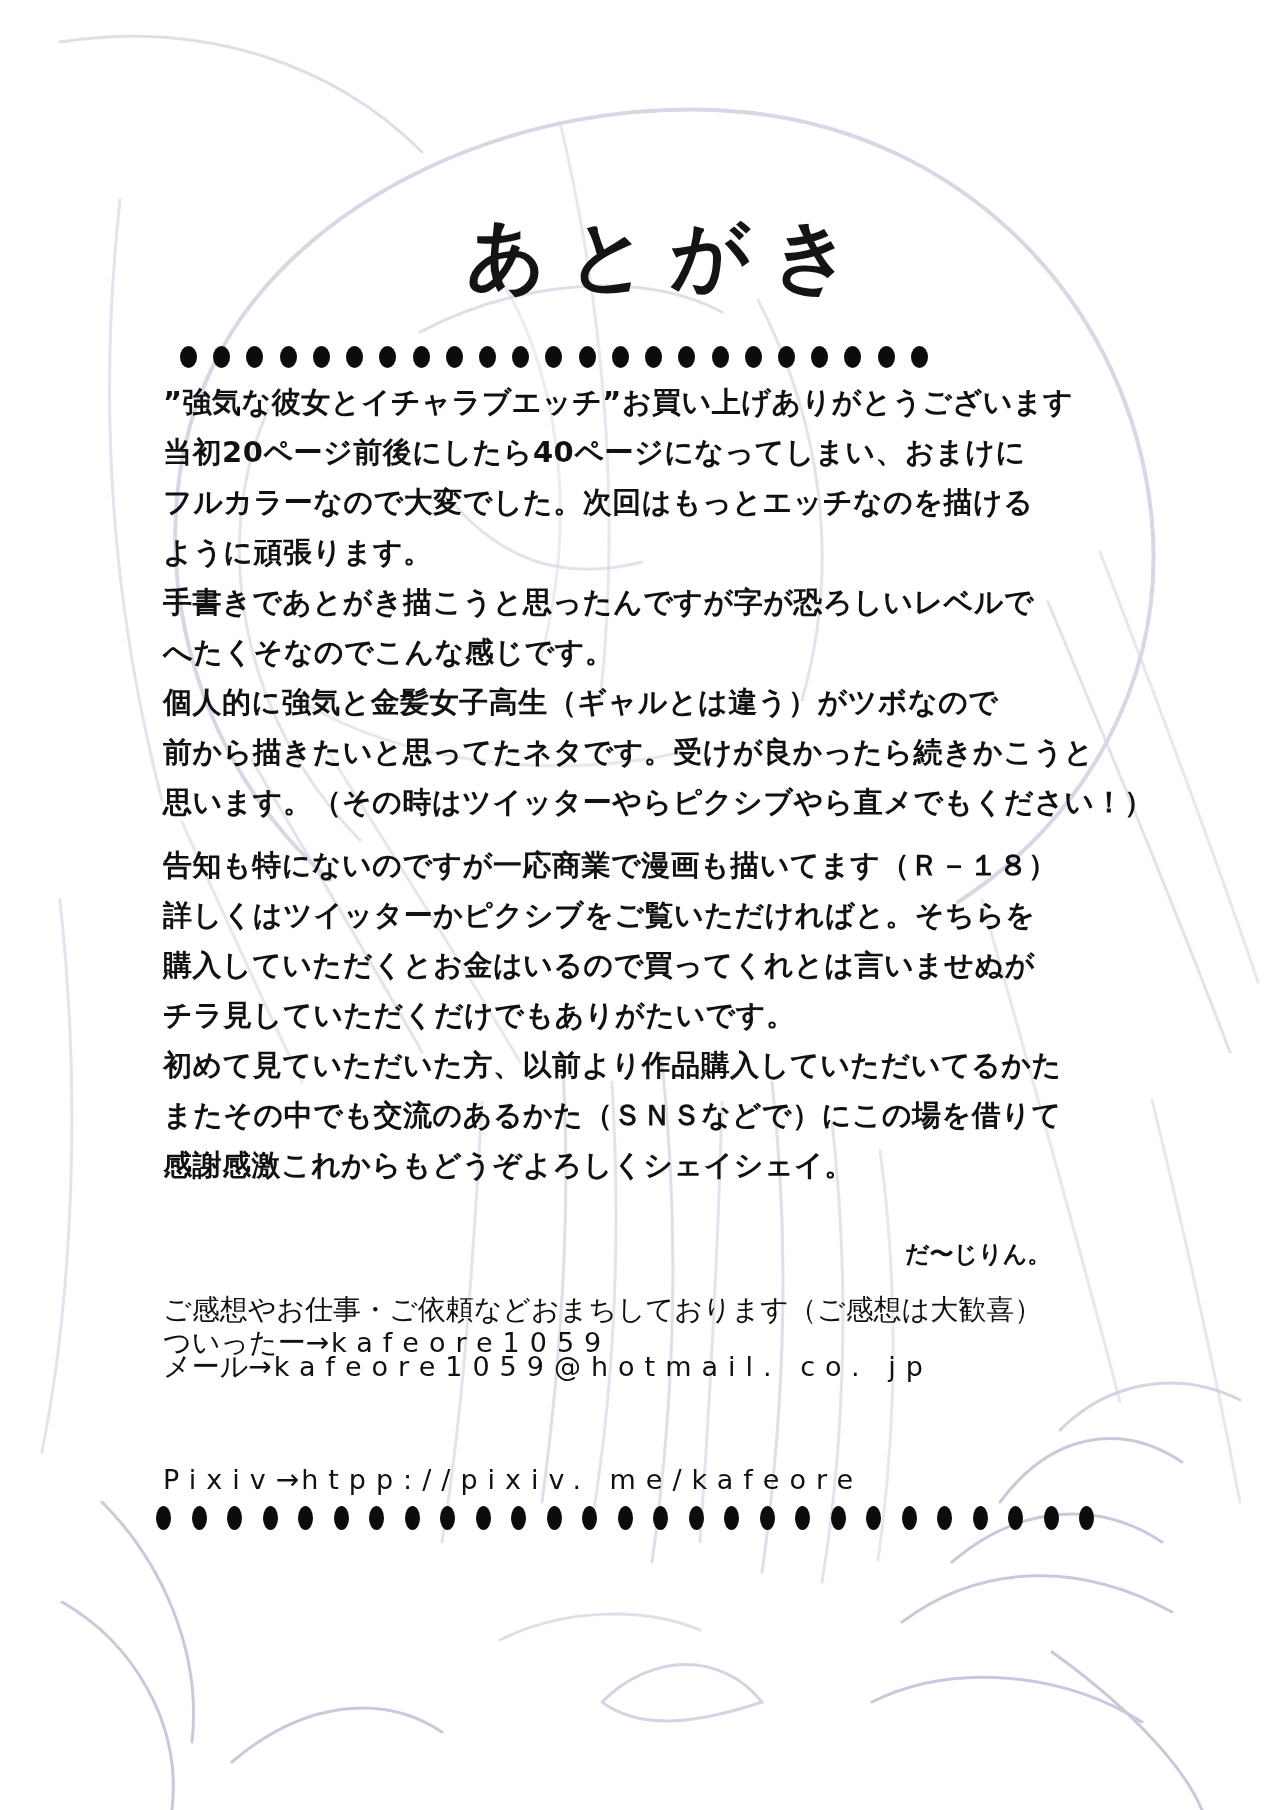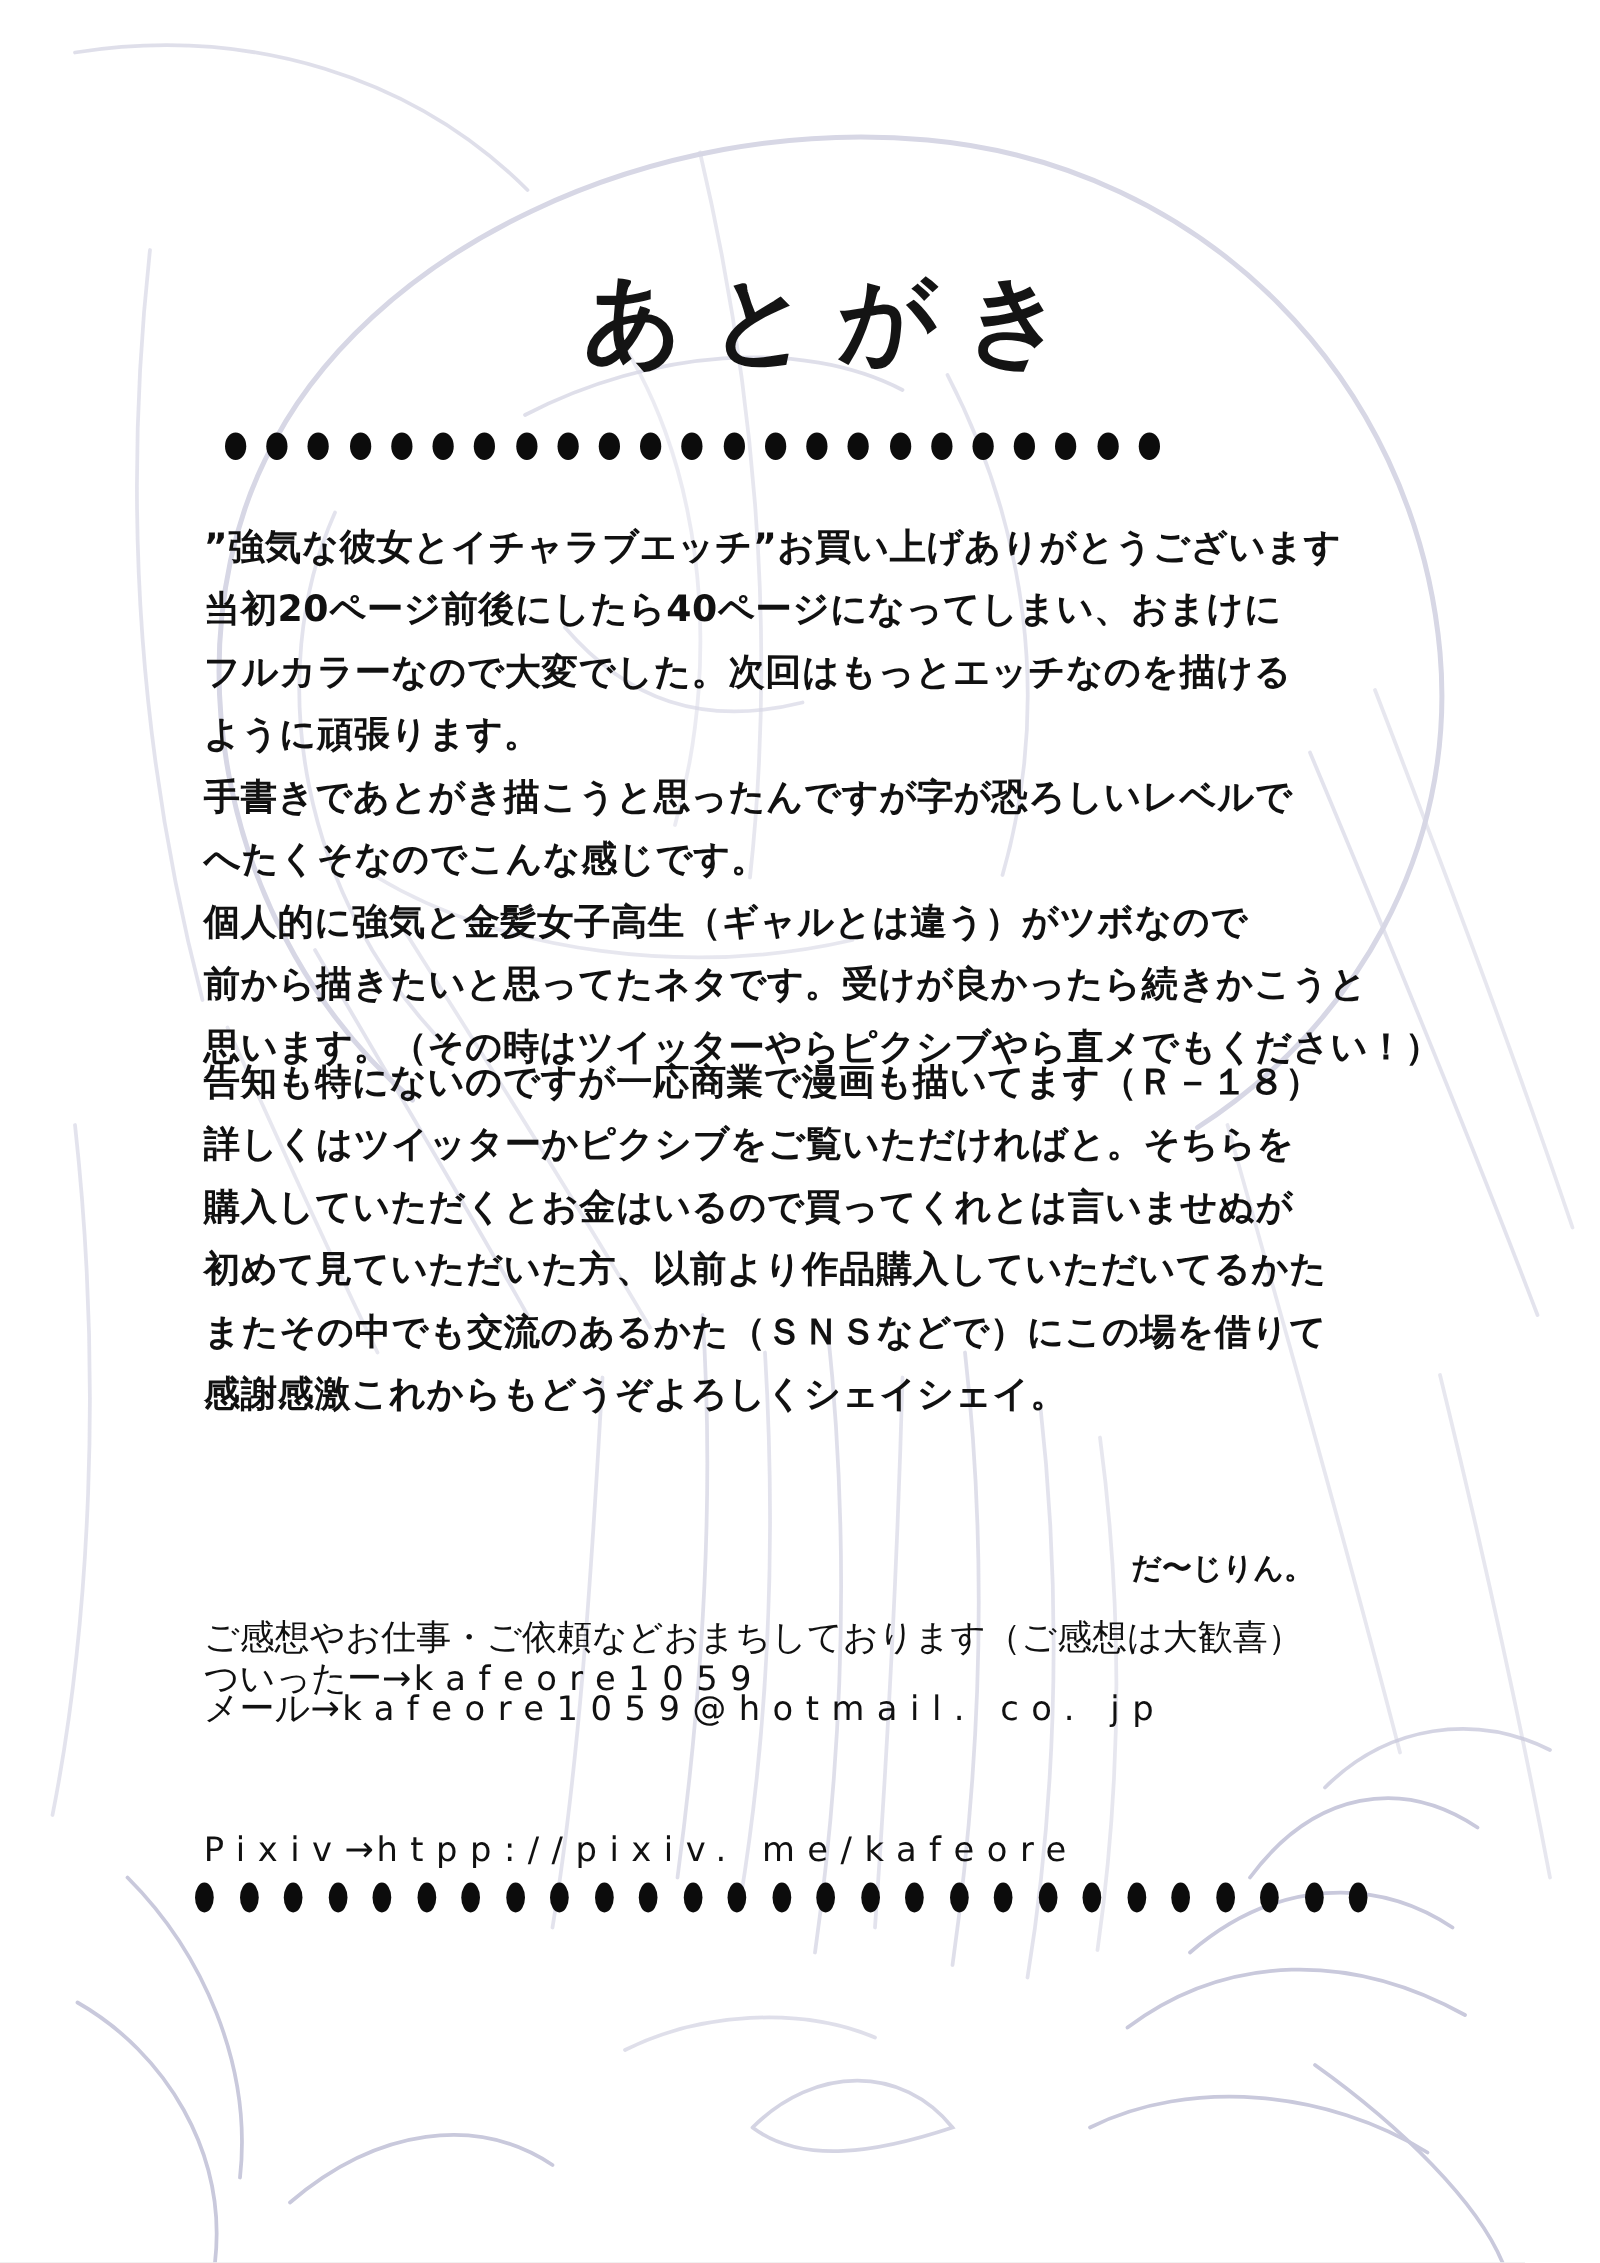--- a/index.html
+++ b/index.html
@@ -30,21 +30,21 @@
   .dots-top{top:346px;left:180px;width:748px;height:22px;}
   .dots-bottom{top:1506px;left:156px;width:938px;height:24px;}
   .dot{display:block;background:#0c0c0c;border-radius:50%;}
   .dots-top .dot{width:17px;height:22px;}
   .dots-bottom .dot{width:15px;height:24px;}
   .para{
     position:absolute;left:163px;width:1010px;
     font-size:29px;font-weight:bold;line-height:50px;
     white-space:nowrap;letter-spacing:0.5px;
   }
-  .para-1{top:377px;margin-top:35px;}
+  .para-1{top:377px;}
   .para-2{top:840px;line-height:50px;}
   .signature{
     position:absolute;top:1238px;left:905px;
     font-size:24px;font-weight:bold;white-space:nowrap;
   }
   .contact-line{
     position:absolute;left:163px;
     font-size:28px;font-weight:normal;white-space:nowrap;
   }
   .contact-intro{top:1291px;}
@@ -149,20 +149,21 @@
         <div class="line">へたくそなのでこんな感じです。</div>
         <div class="line">個人的に強気と金髪女子高生（ギャルとは違う）がツボなので</div>
         <div class="line">前から描きたいと思ってたネタです。受けが良かったら続きかこうと</div>
         <div class="line">思います。（その時はツイッターやらピクシブやら直メでもください！）</div>
       </div>
 
     <div class="para para-2">
         <div class="line">告知も特にないのですが一応商業で漫画も描いてます（Ｒ－１８）</div>
         <div class="line">詳しくはツイッターかピクシブをご覧いただければと。そちらを</div>
         <div class="line">購入していただくとお金はいるので買ってくれとは言いませぬが</div>
+        <div class="line">チラ見していただくだけでもありがたいです。</div>
         <div class="line">初めて見ていただいた方、以前より作品購入していただいてるかた</div>
         <div class="line">またその中でも交流のあるかた（ＳＮＳなどで）にこの場を借りて</div>
         <div class="line">感謝感激これからもどうぞよろしくシェイシェイ。</div>
       </div>
 
     <div class="signature">だ〜じりん。</div>
 
     <div class="contact-line contact-intro">ご感想やお仕事・ご依頼などおまちしております（ご感想は大歓喜）</div>
 
     <div class="contact-line contact-email">

